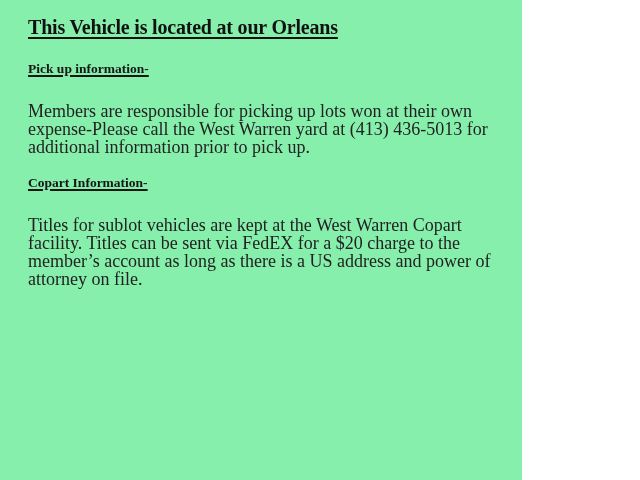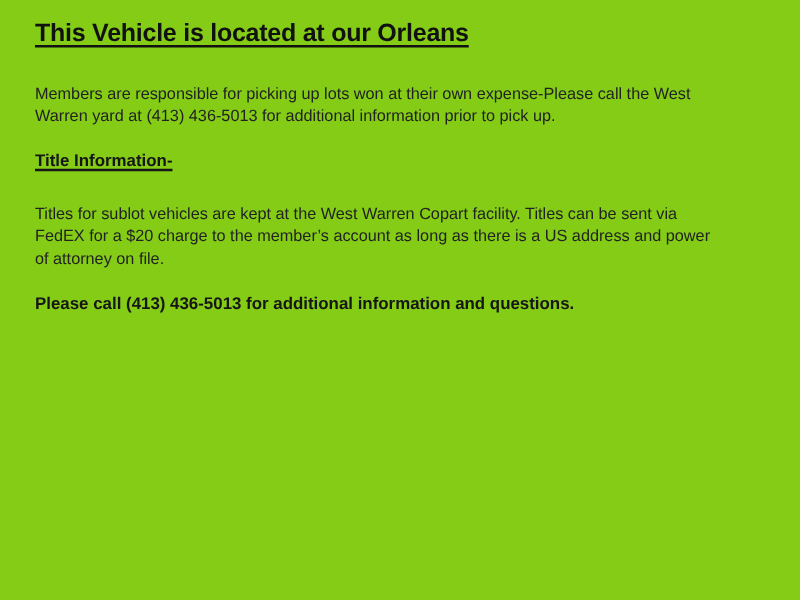--- a/index.html
+++ b/index.html
@@ -1,27 +1,27 @@
 <!DOCTYPE html>
 <html><head>
 <meta charset="utf-8">
 <style>
   html, body {
     margin: 0;
     padding: 0;
     background: #ffffff;
   }
   .page {
-    width: 640px;
+    width: 522px;
     height: 480px;
-    background: #84cc16;
+    background: #86efac;
     overflow: hidden;
     box-sizing: border-box;
     padding: 13px 28px 0 28px;
-    font-family: Liberation Sans, sans-serif;
+    font-family: Liberation Serif, serif;
     color: #1f1f1f;
   }
   .doc-title {
     font-size: 20px;
     font-weight: bold;
     line-height: 29px;
     letter-spacing: -0.2px;
     color: #111111;
     margin: 0 0 6px 0;
   }
@@ -39,21 +39,21 @@
     font-weight: bold;
     line-height: 18px;
     color: #161616;
     text-decoration: underline;
     text-decoration-thickness: 1.5px;
     text-underline-offset: 2px;
     width: max-content;
     margin: 0;
   }
   .section-body {
-    font-size: 13px;
+    font-size: 18px;
     line-height: 18px;
     color: #222222;
     max-width: 545px;
     margin: 24px 0 0 0;
   }
   .doc-footer {
     font-size: 13.5px;
     font-weight: bold;
     line-height: 18px;
     color: #161616;
@@ -64,24 +64,24 @@
 </head>
 <body>
 
 <div class="page">
 
   <h1 class="doc-title">
     <div class="title-line">This Vehicle is located at our Orleans</div>
   </h1>
 
   <div class="section">
+    <h2 class="section-heading">Pick up information-</h2>
     <p class="section-body">Members are responsible for picking up lots won at their own expense-Please call the West Warren yard at (413) 436-5013 for additional information prior to pick up.</p>
   </div>
 
 
   <div class="section">
-    <h2 class="section-heading">Title Information-</h2>
+    <h2 class="section-heading">Copart Information-</h2>
     <p class="section-body">Titles for sublot vehicles are kept at the West Warren Copart facility. Titles can be sent via FedEX for a $20 charge to the member’s account as long as there is a US address and power of attorney on file.</p>
   </div>
 
-  <p class="doc-footer">Please call (413) 436-5013 for additional information and questions.</p>
 
 </div>
 
 </body></html>

